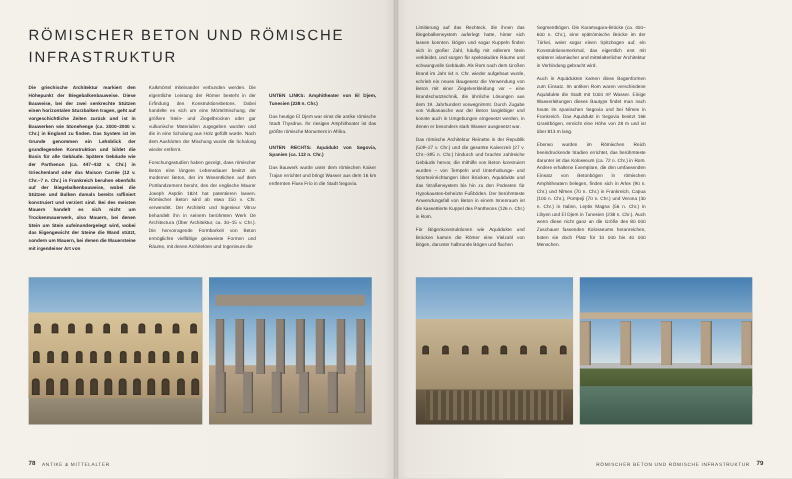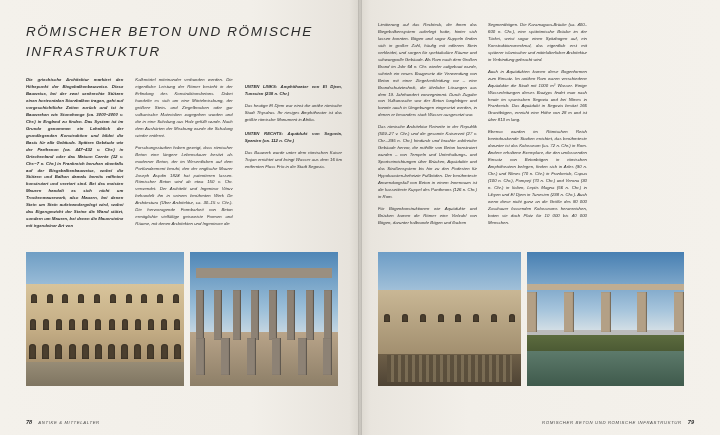--- a/index.html
+++ b/index.html
@@ -18,21 +18,20 @@
     width: 720px;
     height: 435px;
     background: #f2efe9;
     display: flex;
   }
   .page {
     position: relative;
     height: 435px;
     background: #f2efe9;
     box-sizing: border-box;
-    font-style: italic;
   }
   .page-left {
     width: 360px;
     padding: 22px 18px 0 26px;
     background: linear-gradient(to right, #f4f1eb 0%, #f2efe9 70%, #e7e3dc 97%, #d8d4cc 100%);
   }
   .page-right {
     width: 360px;
     padding: 22px 26px 0 18px;
     background: linear-gradient(to left, #f4f1eb 0%, #f2efe9 70%, #e9e5de 97%, #dcd8d0 100%);

